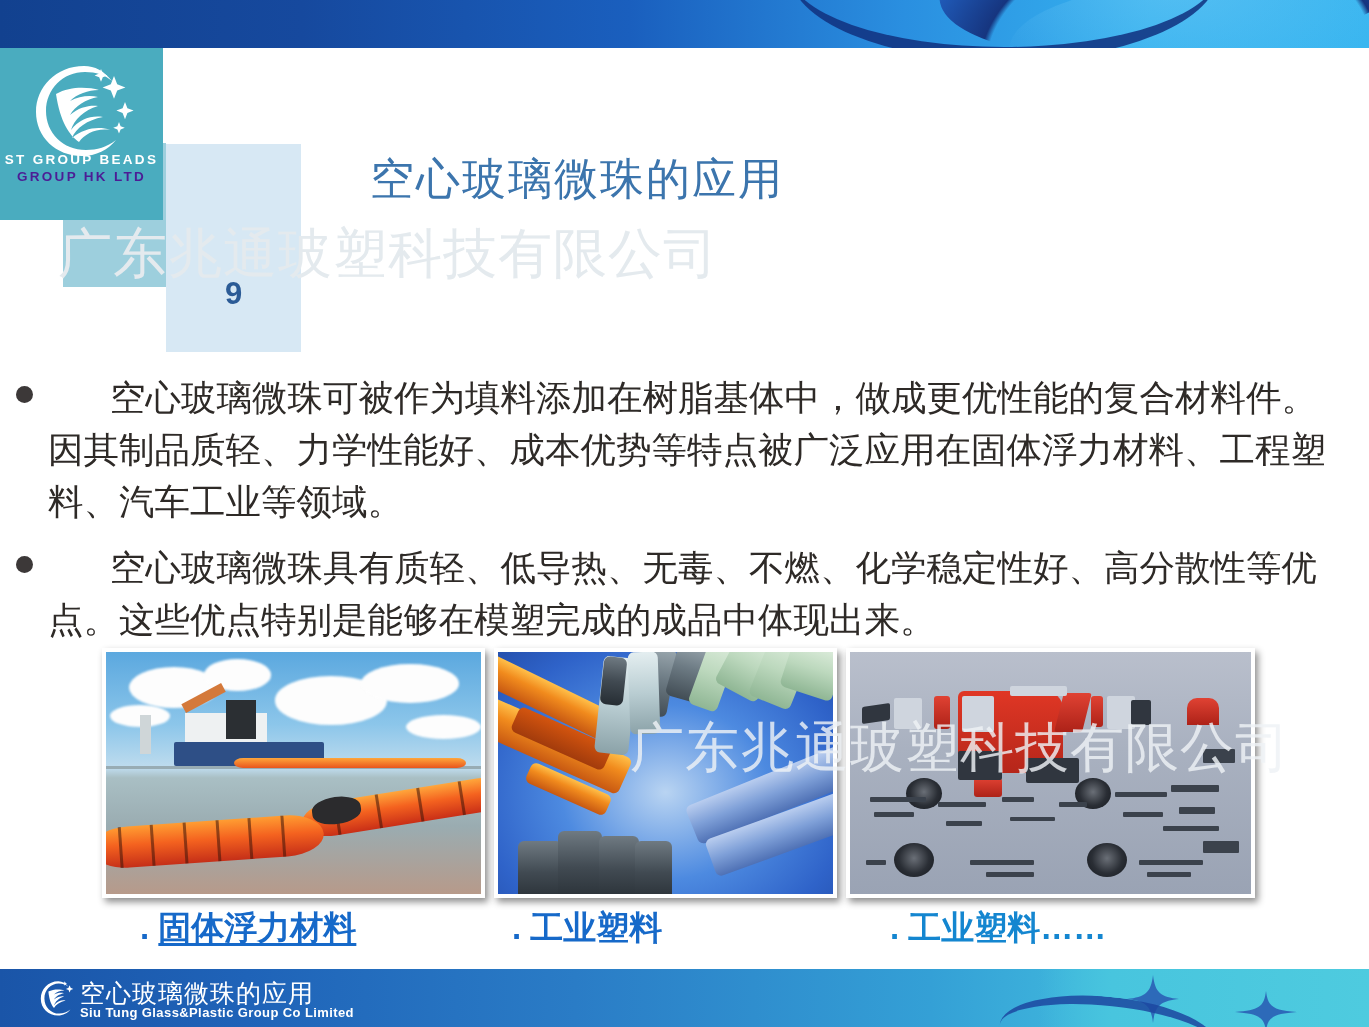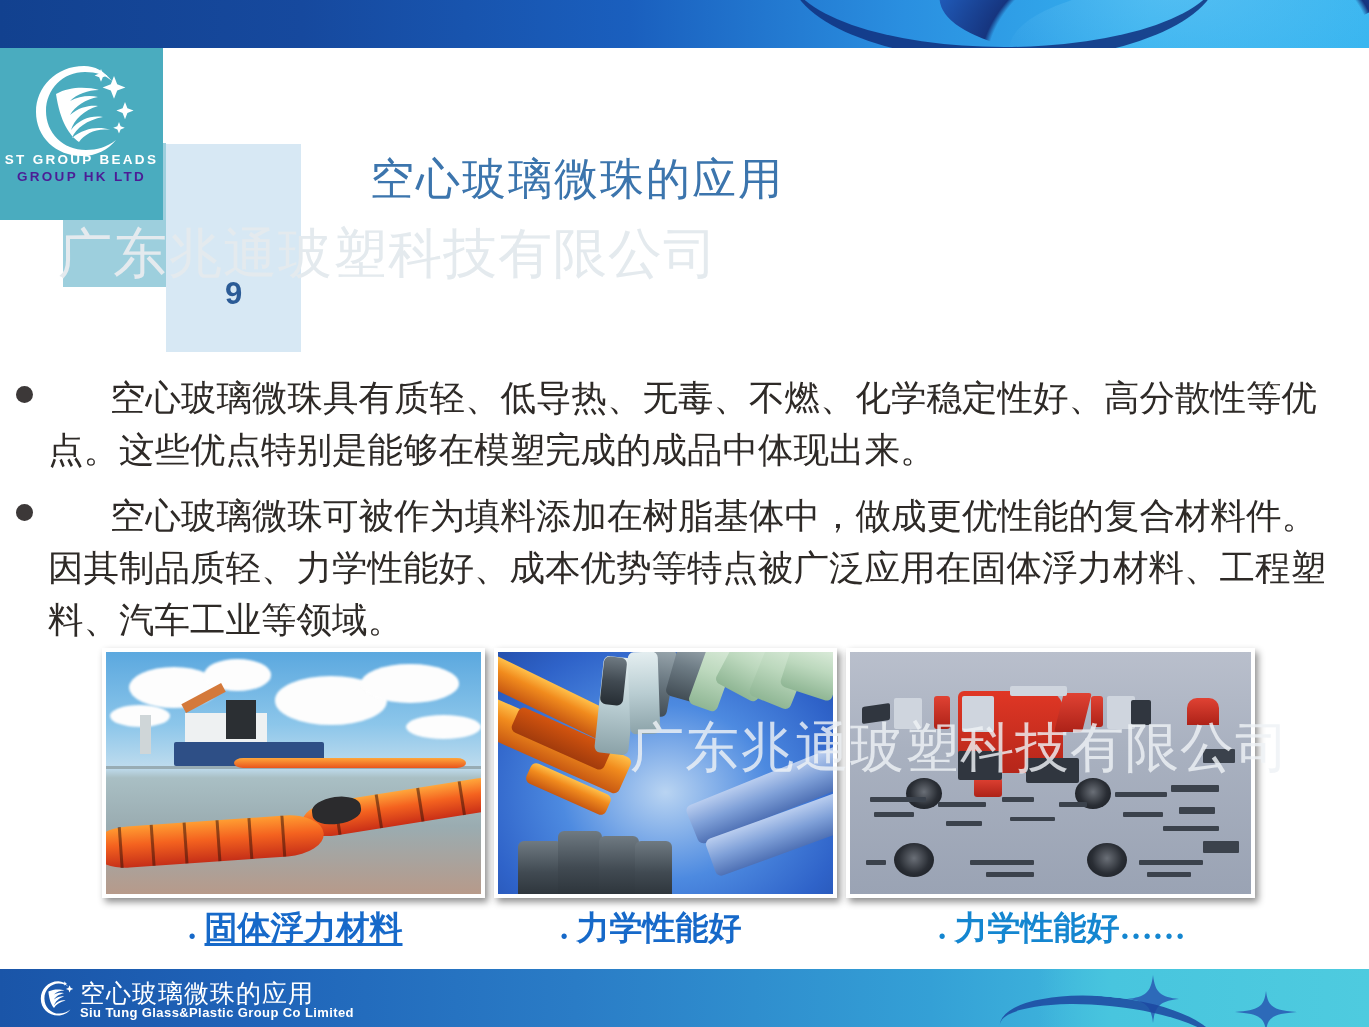--- a/index.html
+++ b/index.html
@@ -98,21 +98,21 @@
   .carbody{position:absolute;left:27%;top:16%;width:26%;height:34%;background:linear-gradient(180deg,#e03725 0%,#b5261a 100%);border-radius:6px 18px 4px 4px;}
   .redpc{position:absolute;background:linear-gradient(180deg,#e04233 0%,#ad2218 100%);border-radius:3px;}
   .dkpc{position:absolute;background:#30363f;border-radius:2px;}
   .ltpc{position:absolute;background:#cfd5de;border-radius:2px;}
   .tire{position:absolute;border-radius:50%;background:radial-gradient(circle at 50% 45%,#6a6f77 0%,#2a2e35 55%,#15181d 100%);}
   .speck{position:absolute;background:#3b424c;border-radius:1px;}
 
   
   .captions{position:absolute;left:0;top:906px;width:1369px;height:54px;}
   .cap-item{position:absolute;font-size:33px;font-weight:bold;white-space:nowrap;
-    font-family:Liberation Serif, serif;margin-left:48px;}
+    font-family:Liberation Sans, sans-serif;}
   .c1{left:140px;color:#1669c9;}
   .c1 .u{ text-decoration:underline; text-underline-offset:4px;}
   .c2{left:512px;color:#1669c9;}
   .c3{left:890px;color:#1486d0;}
 
   
   .footer{position:absolute;left:0;top:969px;width:1369px;height:58px;
     background:linear-gradient(90deg,#1a55a8 0%,#1f63b8 18%,#2a7cc6 42%,#34a0d6 68%,#45c2e0 86%,#4cc8dd 100%);
     overflow:hidden;}
   .f-logo{position:absolute;left:36px;top:9px;width:40px;height:40px;}
@@ -155,25 +155,25 @@
     </svg>
     <div class="logo-line1">ST GROUP BEADS</div>
     <div class="logo-line2">GROUP HK LTD</div>
   </div>
 
   <div class="title">空心玻璃微珠的应用</div>
 
   <div class="body">
     <div class="bullet">
       <span class="dot"></span>
-      <p class="btext"><span class="ind"></span><span>空心玻璃微珠具有质轻、低导热、无毒、不燃、化学稳定性好、高分散性等优点。这些优点特别是能够在模塑完成的成品中体现出来。</span></p>
+      <p class="btext"><span class="ind"></span><span>空心玻璃微珠可被作为填料添加在树脂基体中，做成更优性能的复合材料件。因其制品质轻、力学性能好、成本优势等特点被广泛应用在固体浮力材料、工程塑料、汽车工业等领域。</span></p>
     </div>
     <div class="bullet">
       <span class="dot"></span>
-      <p class="btext"><span class="ind"></span><span>空心玻璃微珠可被作为填料添加在树脂基体中，做成更优性能的复合材料件。因其制品质轻、力学性能好、成本优势等特点被广泛应用在固体浮力材料、工程塑料、汽车工业等领域。</span></p>
+      <p class="btext"><span class="ind"></span><span>空心玻璃微珠具有质轻、低导热、无毒、不燃、化学稳定性好、高分散性等优点。这些优点特别是能够在模塑完成的成品中体现出来。</span></p>
     </div>
   </div>
 
   <div class="photos">
 
     <div class="photo p1">
       <div class="sea-sky"></div>
       <div class="cloud" style="left:6%;top:6%;width:24%;height:17%;"></div>
       <div class="cloud" style="left:26%;top:3%;width:18%;height:13%;"></div>
       <div class="cloud" style="left:45%;top:10%;width:30%;height:20%;"></div>
@@ -267,22 +267,22 @@
       <div class="speck" style="left:4%;top:86%;width:5%;height:2%;"></div>
       <div class="speck" style="left:88%;top:40%;width:8%;height:6%;"></div>
       <div class="speck" style="left:88%;top:78%;width:9%;height:5%;"></div>
     </div>
   </div>
 
   <div class="wm wm-mid">广东兆通玻塑科技有限公司</div>
 
   <div class="captions">
     <div class="cap-item c1"><span>.</span> <span class="u">固体浮力材料</span></div>
-    <div class="cap-item c2"><span>.</span> <span>力学性能好</span></div>
-    <div class="cap-item c3"><span>.</span> <span>力学性能好……</span></div>
+    <div class="cap-item c2"><span>.</span> <span>工业塑料</span></div>
+    <div class="cap-item c3"><span>.</span> <span>工业塑料……</span></div>
   </div>
 
   <div class="footer">
     <div class="f-deco">
       <svg class="star" style="left:88px;top:6px;width:52px;height:48px;" viewBox="0 0 52 48">
         <path d="M26 0 C28 18 34 22 52 24 C34 26 28 30 26 48 C24 30 18 26 0 24 C18 22 24 18 26 0 Z" fill="#2a5fb5" opacity=".9"></path>
       </svg>
       <svg class="star" style="left:196px;top:22px;width:62px;height:40px;" viewBox="0 0 62 40">
         <path d="M31 0 C33 16 38 19 62 21 C38 23 33 26 31 40 C29 26 24 23 0 21 C24 19 29 16 31 0 Z" fill="#2a5fb5" opacity=".9"></path>
       </svg>

